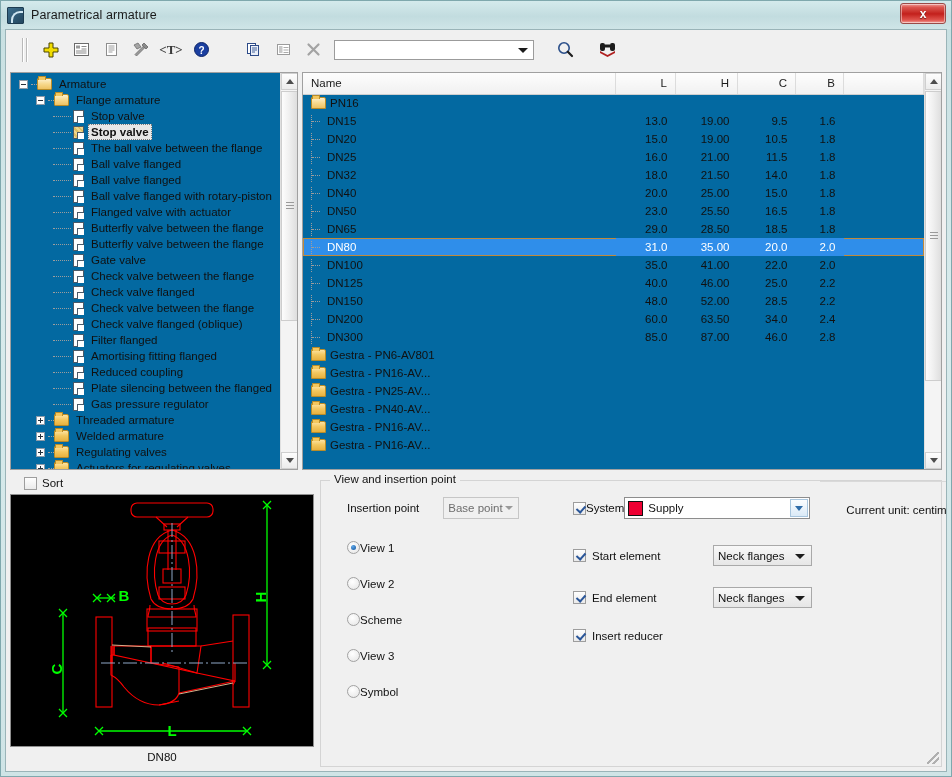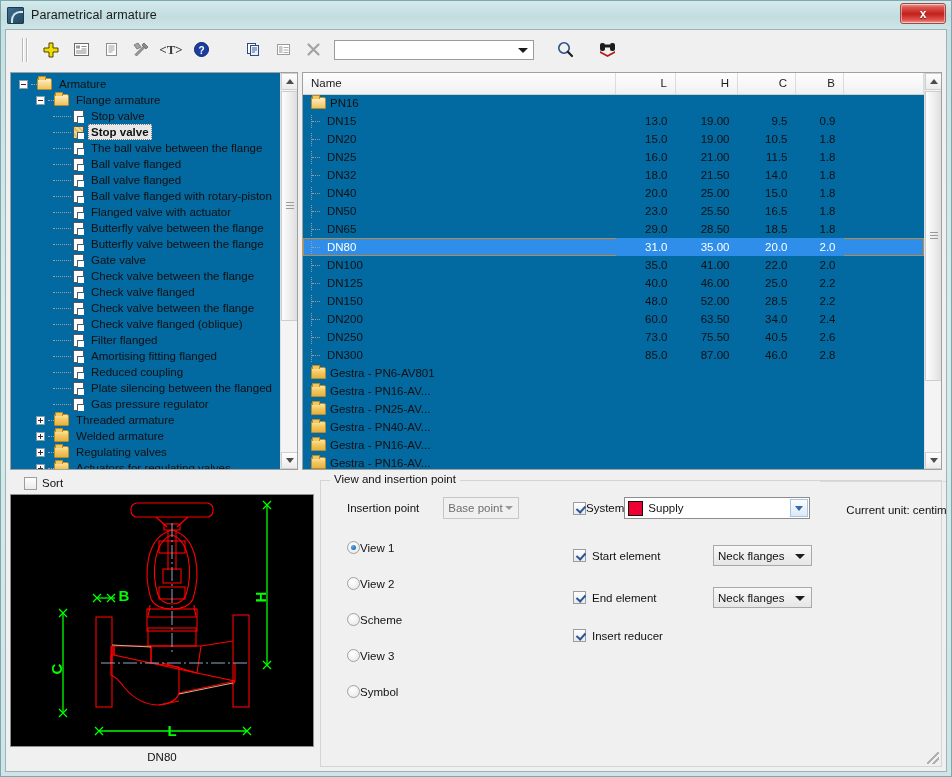--- a/index.html
+++ b/index.html
@@ -709,21 +709,21 @@
                 <tr class="row">
                   <td>
                     <span class="namecell">
                       <span class="tdots"></span>
                       <span>DN15</span>
                     </span>
                   </td>
                   <td class="r">13.0</td>
                   <td class="r">19.00</td>
                   <td class="r">9.5</td>
-                  <td class="r">0.9</td>
+                  <td class="r">1.6</td>
                   <td></td>
                 </tr>
                 <tr class="row">
                   <td>
                     <span class="namecell">
                       <span class="tdots"></span>
                       <span>DN20</span>
                     </span>
                   </td>
                   <td class="r">15.0</td>
@@ -853,33 +853,20 @@
                   <td>
                     <span class="namecell">
                       <span class="tdots"></span>
                       <span>DN200</span>
                     </span>
                   </td>
                   <td class="r">60.0</td>
                   <td class="r">63.50</td>
                   <td class="r">34.0</td>
                   <td class="r">2.4</td>
-                  <td></td>
-                </tr>
-                <tr class="row">
-                  <td>
-                    <span class="namecell">
-                      <span class="tdots"></span>
-                      <span>DN250</span>
-                    </span>
-                  </td>
-                  <td class="r">73.0</td>
-                  <td class="r">75.50</td>
-                  <td class="r">40.5</td>
-                  <td class="r">2.6</td>
                   <td></td>
                 </tr>
                 <tr class="row">
                   <td>
                     <span class="namecell">
                       <span class="tdots"></span>
                       <span>DN300</span>
                     </span>
                   </td>
                   <td class="r">85.0</td>

